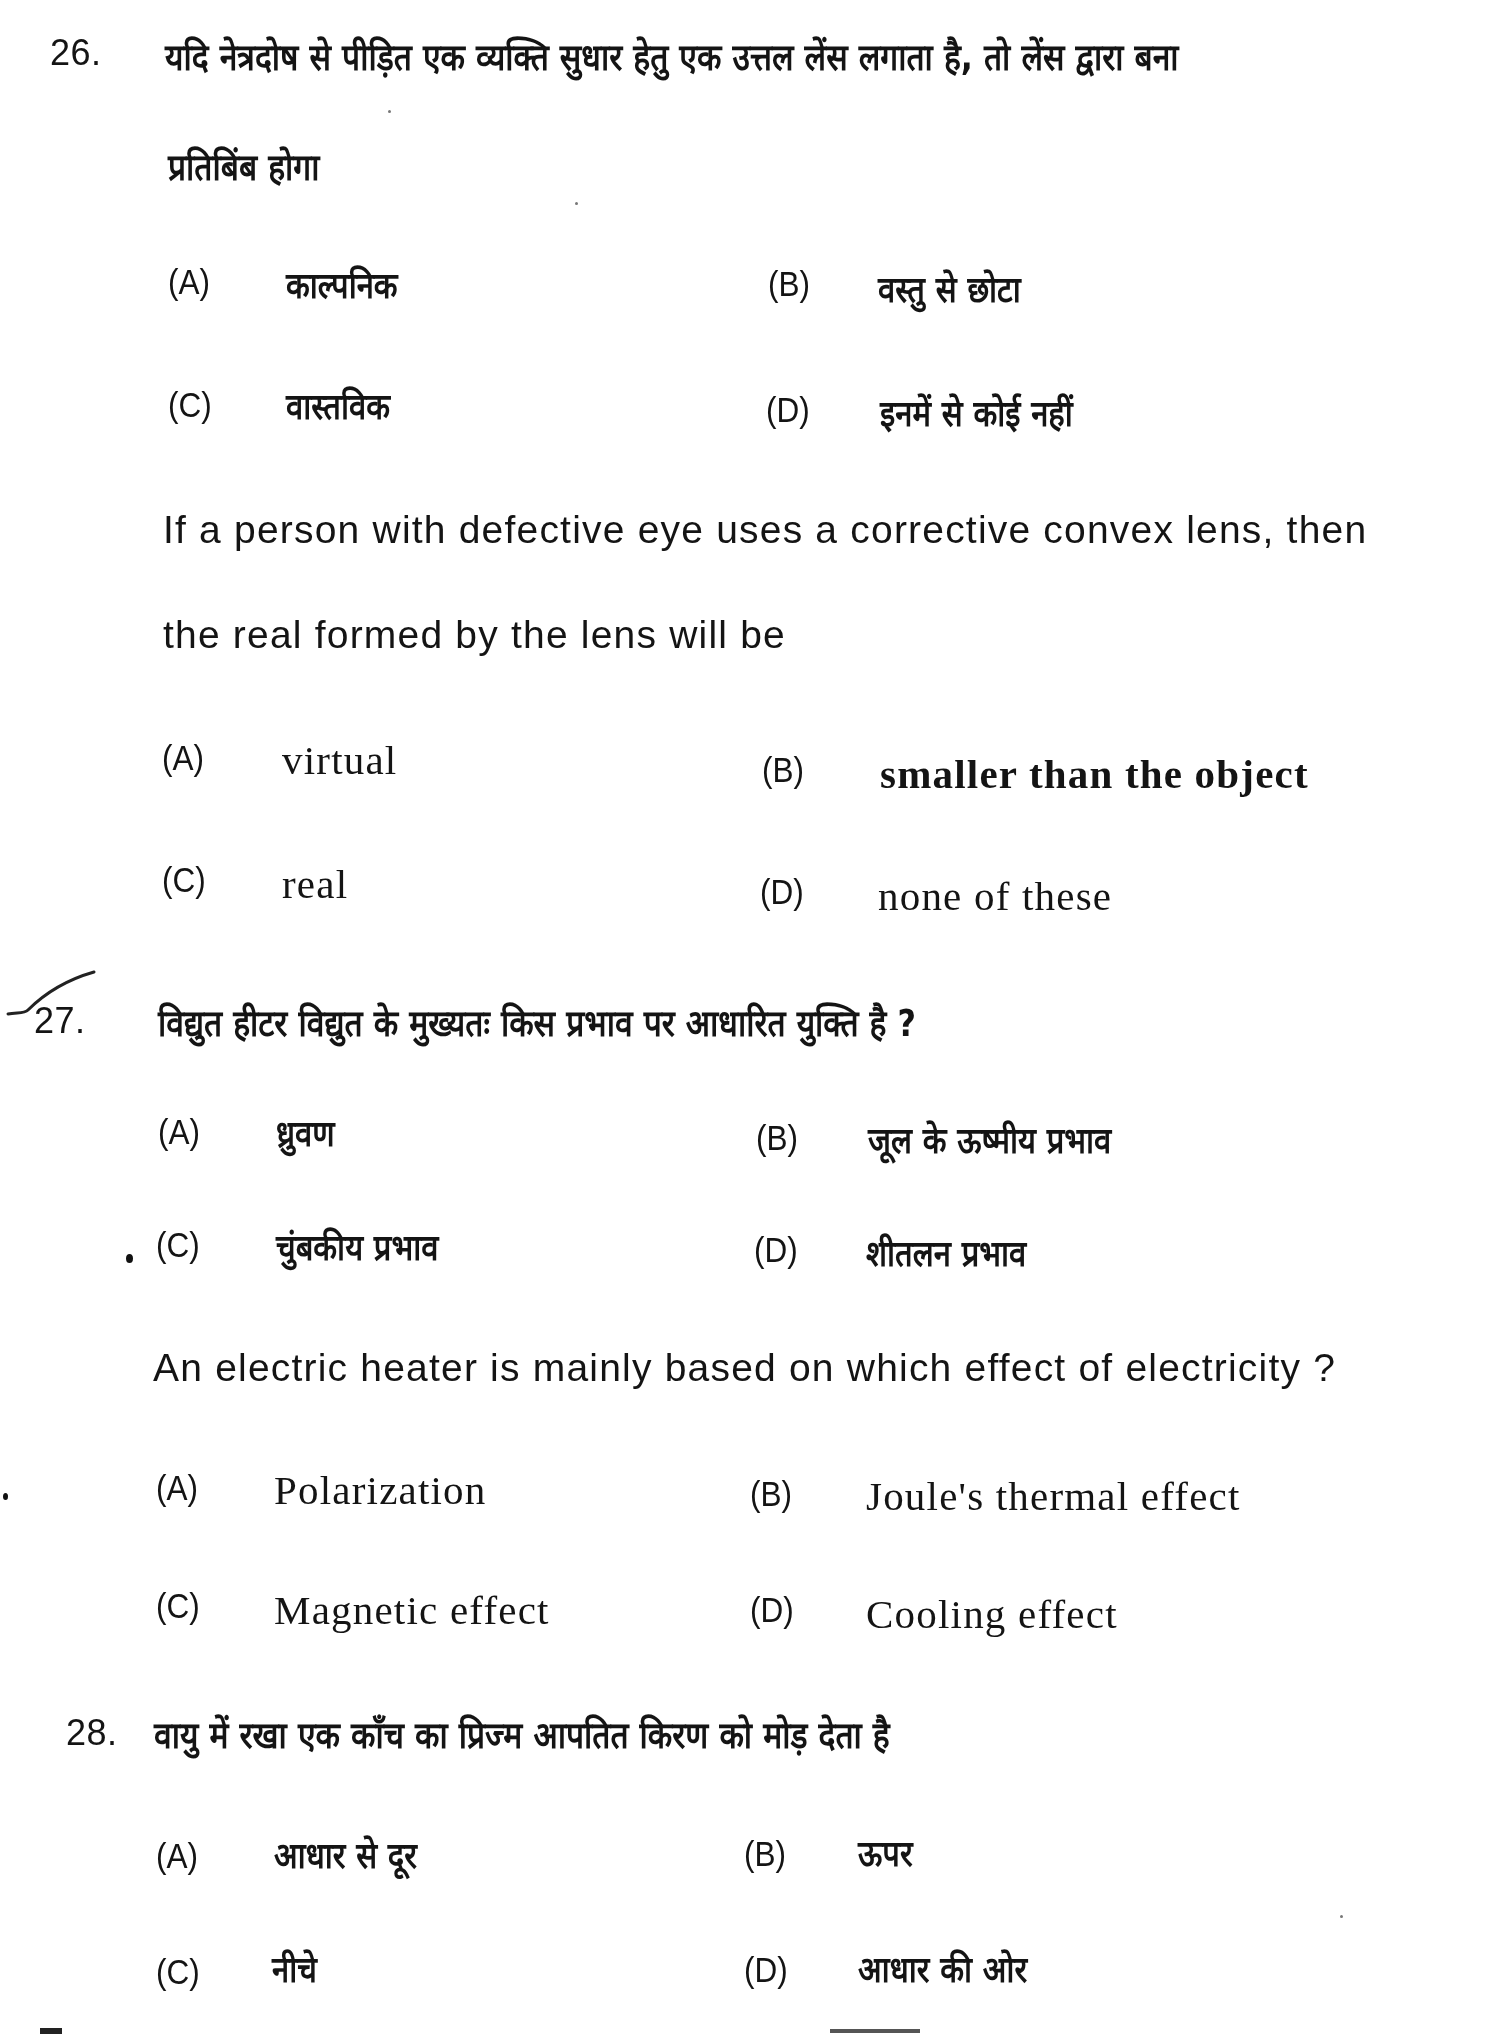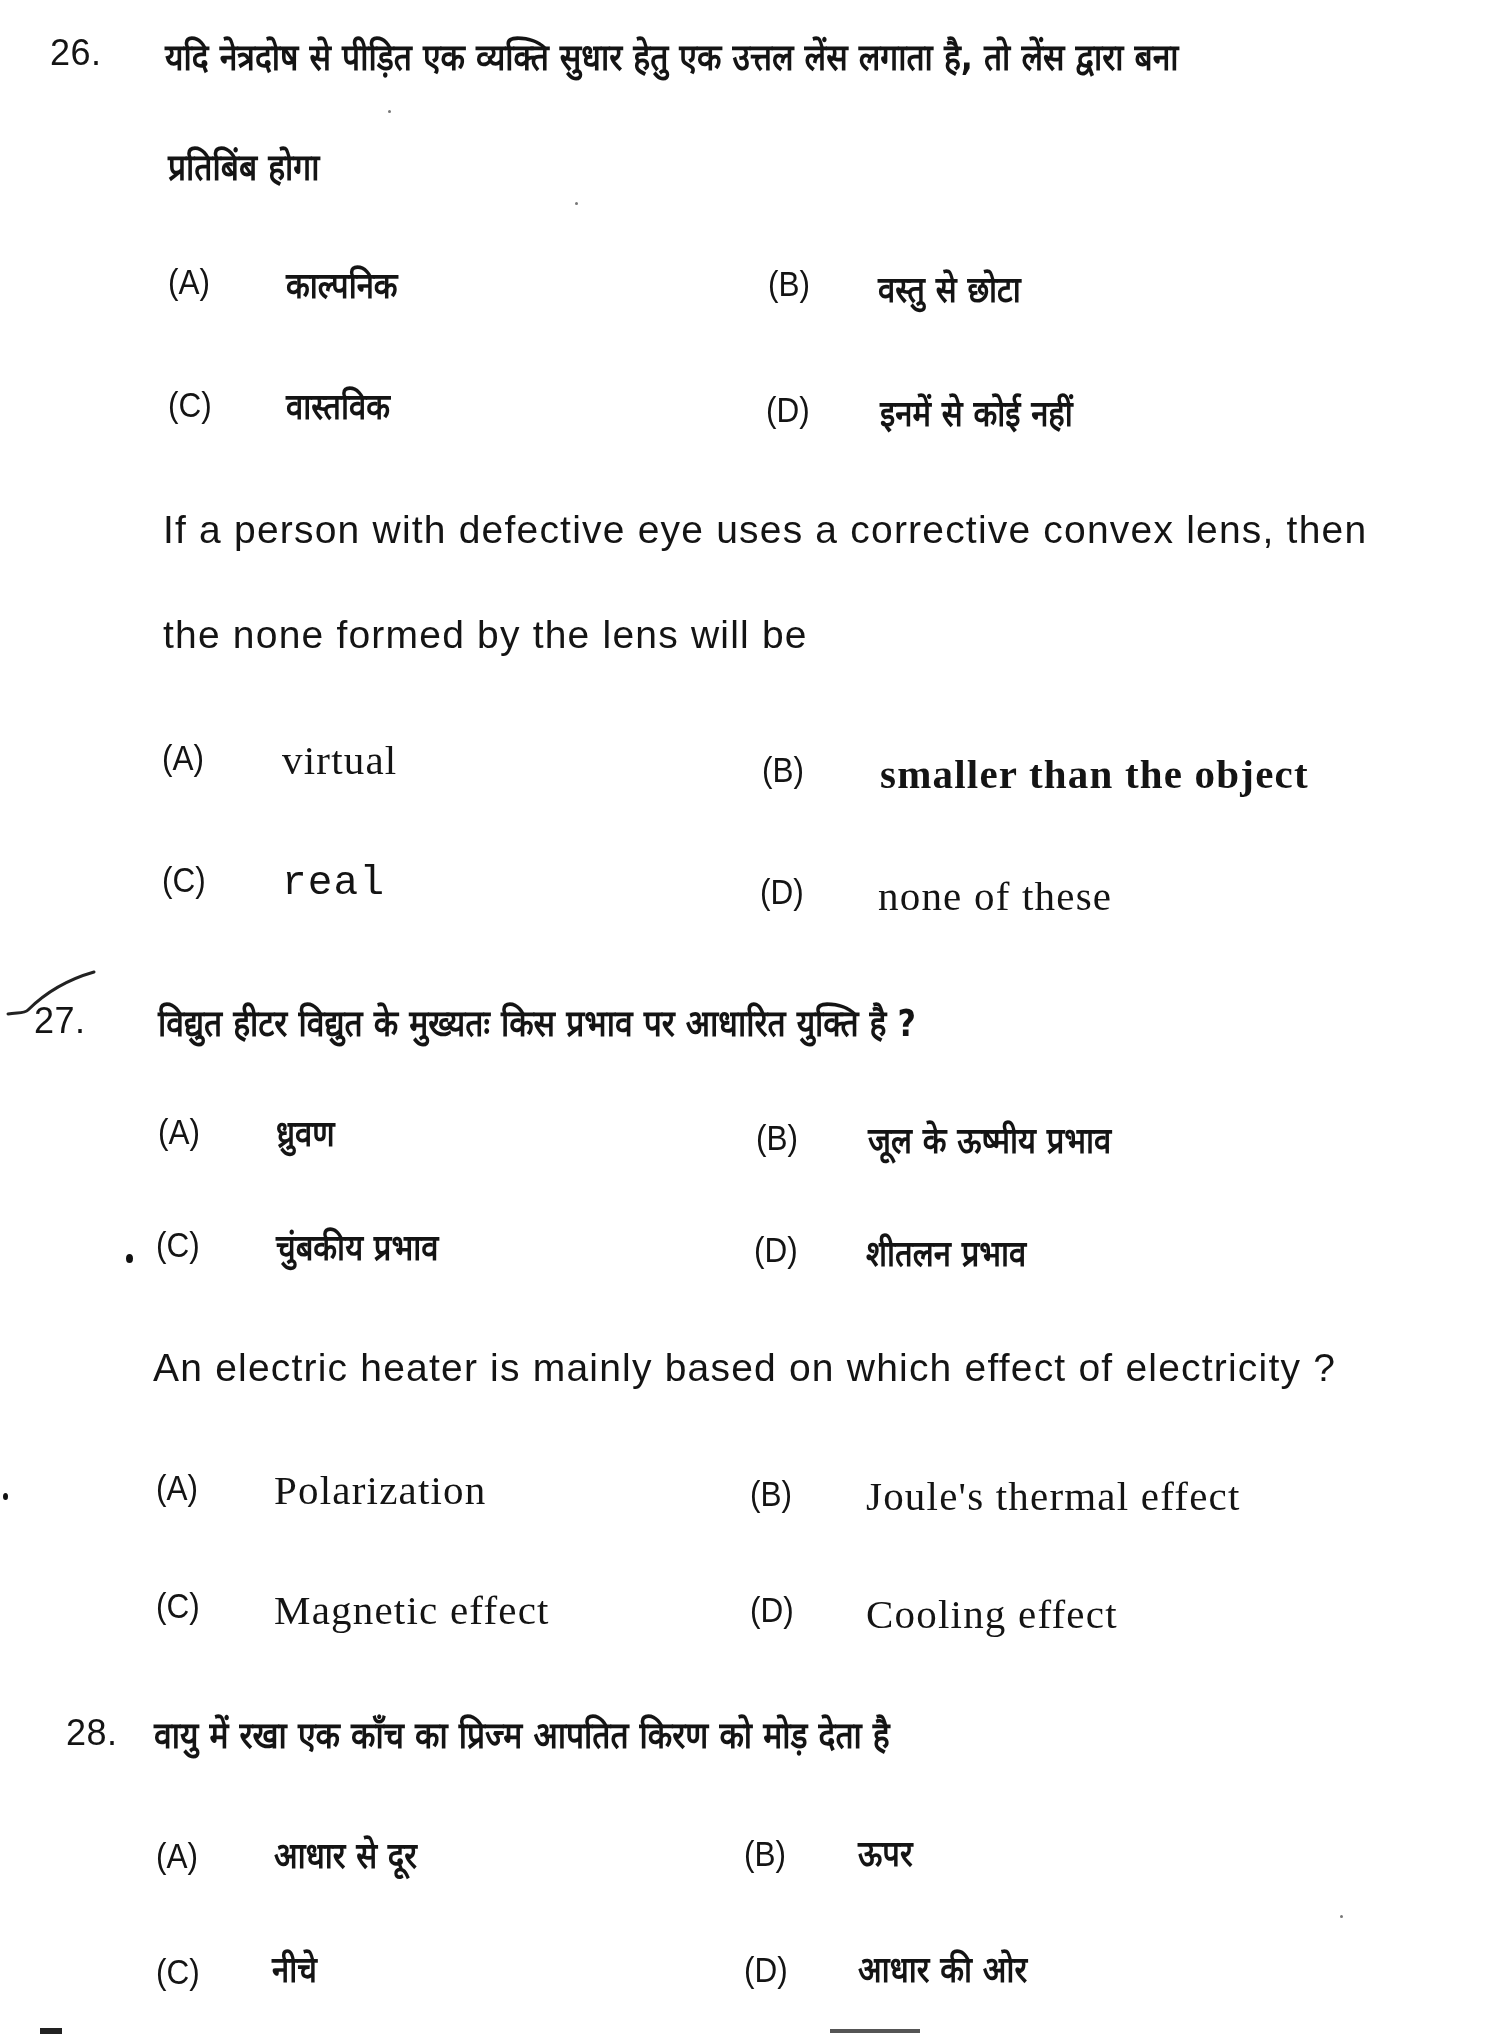--- a/index.html
+++ b/index.html
@@ -56,29 +56,29 @@
     <span class="opt-text-hi" style="left:286px; top:260px;">काल्पनिक</span>
     <span class="opt-label" style="left:768px; top:264px;">(B)</span>
     <span class="opt-text-hi" style="left:878px; top:264px;">वस्तु से छोटा</span>
 
     <span class="opt-label" style="left:168px; top:385px;">(C)</span>
     <span class="opt-text-hi" style="left:286px; top:381px;">वास्तविक</span>
     <span class="opt-label" style="left:766px; top:390px;">(D)</span>
     <span class="opt-text-hi" style="left:880px; top:388px;">इनमें से कोई नहीं</span>
 
     <span class="en" style="left:163px; top:508px;">If a person with defective eye uses a corrective convex lens, then</span>
-    <span class="en" style="left:163px; top:613px;">the none formed by the lens will be</span>
+    <span class="en" style="left:163px; top:613px;">the real formed by the lens will be</span>
 
     <span class="opt-label" style="left:162px; top:738px;">(A)</span>
     <span class="opt-text-en" style="left:282px; top:736px;">virtual</span>
     <span class="opt-label" style="left:762px; top:750px;">(B)</span>
     <span class="opt-text-en" style="left:880px; top:750px;font-weight:bold;">smaller than the object</span>
 
     <span class="opt-label" style="left:162px; top:860px;">(C)</span>
-    <span class="opt-text-en" style="left:282px; top:860px;font-family:Liberation Mono, monospace;">real</span>
+    <span class="opt-text-en" style="left:282px; top:860px;">real</span>
     <span class="opt-label" style="left:760px; top:872px;">(D)</span>
     <span class="opt-text-en" style="left:878px; top:872px;">none of these</span>
   </div>
 
   <div>
     <svg class="tick-mark" viewBox="0 0 100 50">
       <path d="M2 44 C 10 42, 18 44, 22 40 C 40 22, 60 10, 88 2" stroke="#222" stroke-width="3" fill="none" stroke-linecap="round"></path>
     </svg>
     <span class="qnum" style="left:34px; top:1000px;">27.</span>
     <span class="hi" style="left:158px; top:996px;">विद्युत हीटर विद्युत के मुख्यतः किस प्रभाव पर आधारित युक्ति है ?</span>

